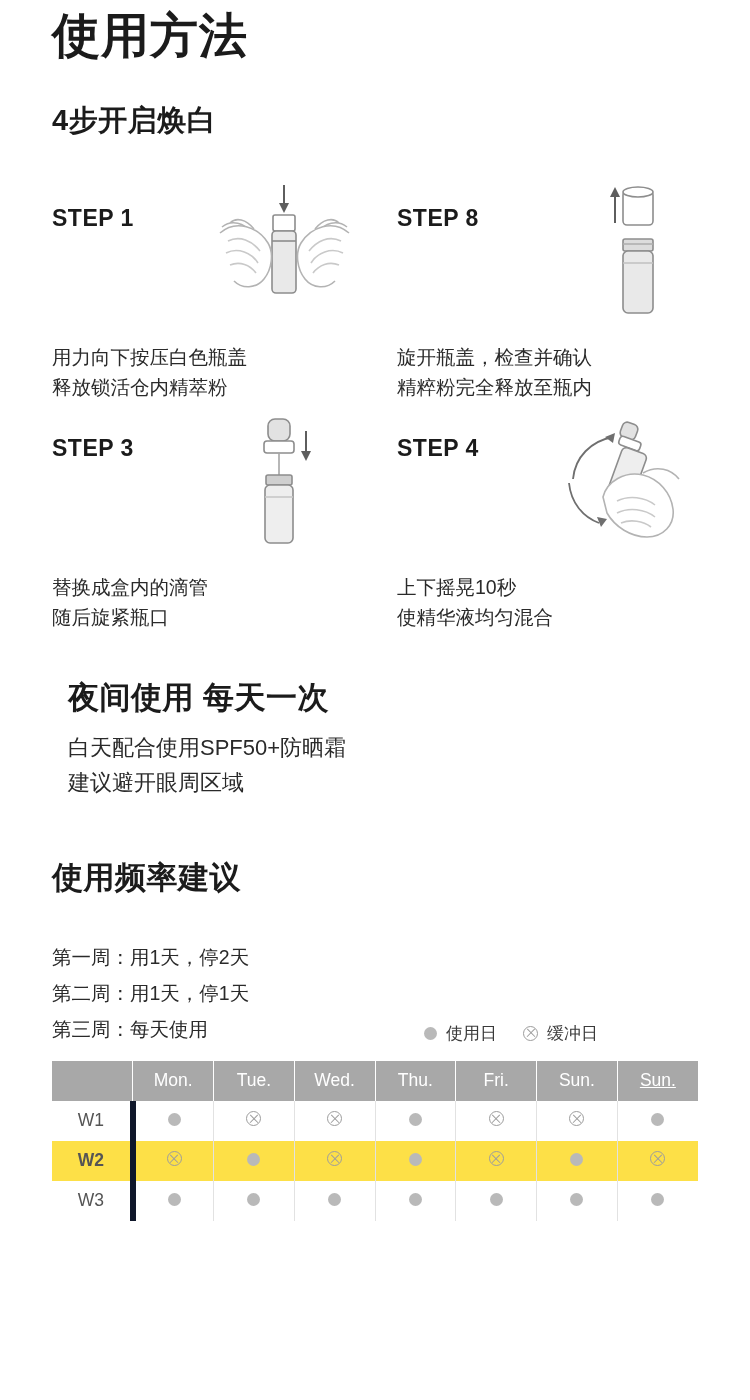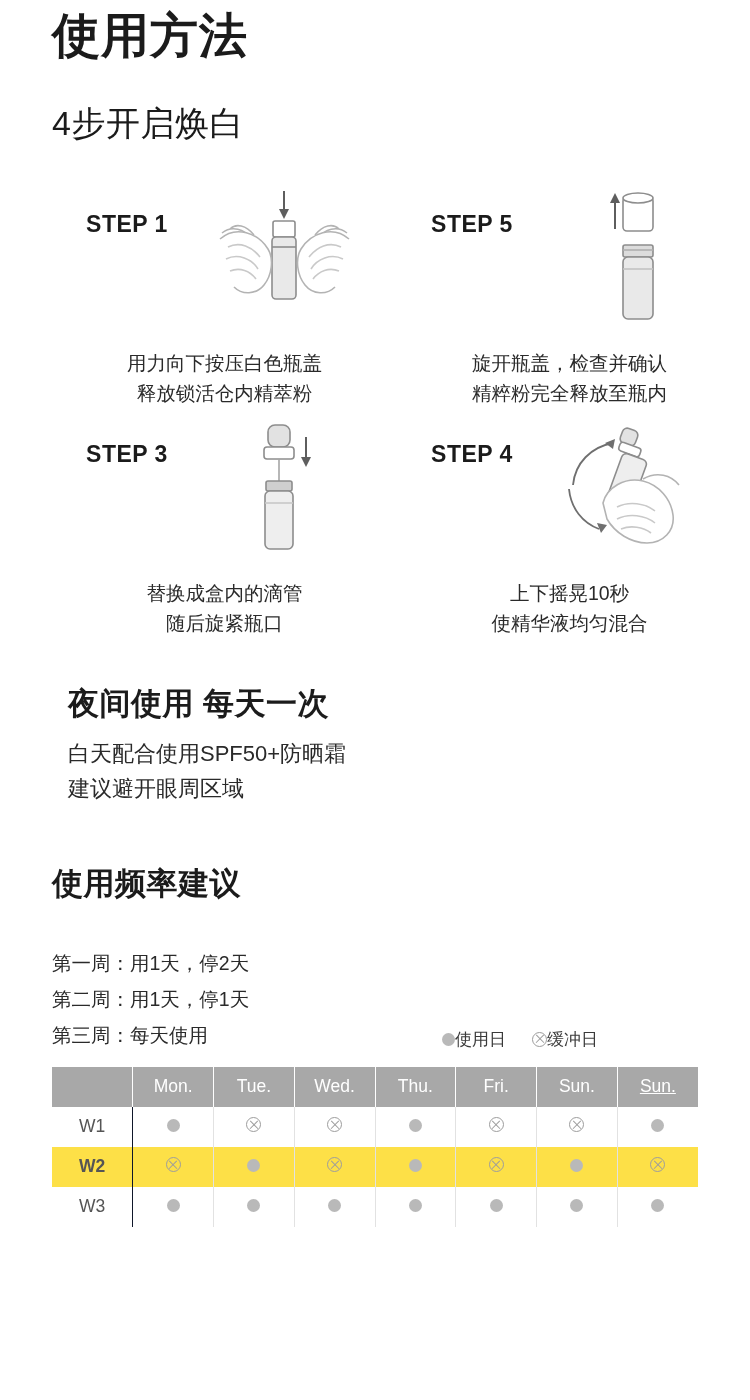--- a/index.html
+++ b/index.html
@@ -25,34 +25,33 @@
   .main-title {
     font-size: 48px;
     font-weight: bold;
     letter-spacing: 1px;
     margin: 0;
     padding-top: 8px;
     line-height: 1.15;
     color: #1b1b1b;
   }
   .sub-title {
-    font-size: 34px;
-    font-weight: normal;
+    font-size: 29px;
+    font-weight: bold;
     margin: 38px 0 0 0;
     letter-spacing: 0.5px;
     color: #1b1b1b;
   }
 
   
   .steps {
     margin-top: 42px;
     display: grid;
     grid-template-columns: 345px 345px;
     grid-row-gap: 0px;
-    text-align: center;
   }
   .step-cell { position: relative; height: 230px; }
   .step-head {
     display: flex;
     align-items: flex-start;
   }
   .step-label {
     font-size: 23px;
     font-weight: bold;
     letter-spacing: 0.5px;
@@ -112,21 +111,21 @@
   .legend {
     position: absolute;
     right: 0;
     bottom: 2px;
     display: flex;
     align-items: center;
     gap: 26px;
     font-size: 17px;
     color: #3a3a3a;
   }
-  .legend-item { display: flex; align-items: center; }
+  .legend-item { display: flex; align-items: center; gap: 9px; }
   .dot {
     width: 13px; height: 13px; border-radius: 50%;
     background: #b9b9b9; display: inline-block;
   }
   .cross {
     width: 15px; height: 15px; border-radius: 50%;
     border: 1.4px solid #9d9d9d;
     display: inline-block; position: relative;
   }
   .cross::before, .cross::after {
@@ -154,21 +153,21 @@
   table.cal thead th:first-child { background: #a8a8a8; }
   table.cal tbody td {
     color: #5a5a5a;
     height: 40px;
     border-right: 1px solid #e2e2e2;
     border-bottom: none;
     background: #ffffff;
   }
   table.cal tbody tr.alt td { background: #fde047; font-weight: bold; }
   table.cal tbody td:first-child {
-    color: #555; font-size: 17.5px; border-right: 1px solid #0f172a;
+    color: #555; font-size: 17.5px; border-right: 6px solid #0f172a;
   }
   table.cal tbody td:last-child { border-right: none; }
   table.cal thead th:last-child { border-right: none; text-decoration: underline; }
   .cellmark { display: inline-flex; align-items: center; justify-content: center; }
 
   
   svg { display: block; }
 </style>
 </head>
 <body>
@@ -207,21 +206,21 @@
             <path d="M137 82 C127 78 117 82 111 90" stroke="#c9c9c9"></path>
           </svg>
         </div>
       </div>
       <div class="step-desc">用力向下按压白色瓶盖
 释放锁活仓内精萃粉</div>
     </div>
 
     <div class="step-cell">
       <div class="step-head">
-        <div class="step-label">STEP 5</div>
+        <div class="step-label">STEP 8</div>
         <div class="step-art">
           <svg width="165" height="140" viewBox="0 0 165 140" fill="none" stroke="#8d8d8d" stroke-width="1.6">
 
             <line x1="68" y1="40" x2="68" y2="12" stroke="#5e5e5e" stroke-width="2"></line>
             <polygon points="68,4 63,14 73,14" fill="#5e5e5e" stroke="none"></polygon>
 
             <rect x="76" y="8" width="30" height="34" rx="4" fill="#ffffff" stroke="#8d8d8d"></rect>
             <ellipse cx="91" cy="9" rx="15" ry="5" fill="#ffffff" stroke="#8d8d8d"></ellipse>
 
             <rect x="76" y="56" width="30" height="12" rx="2" fill="#dcdcdc" stroke="#8d8d8d"></rect>

